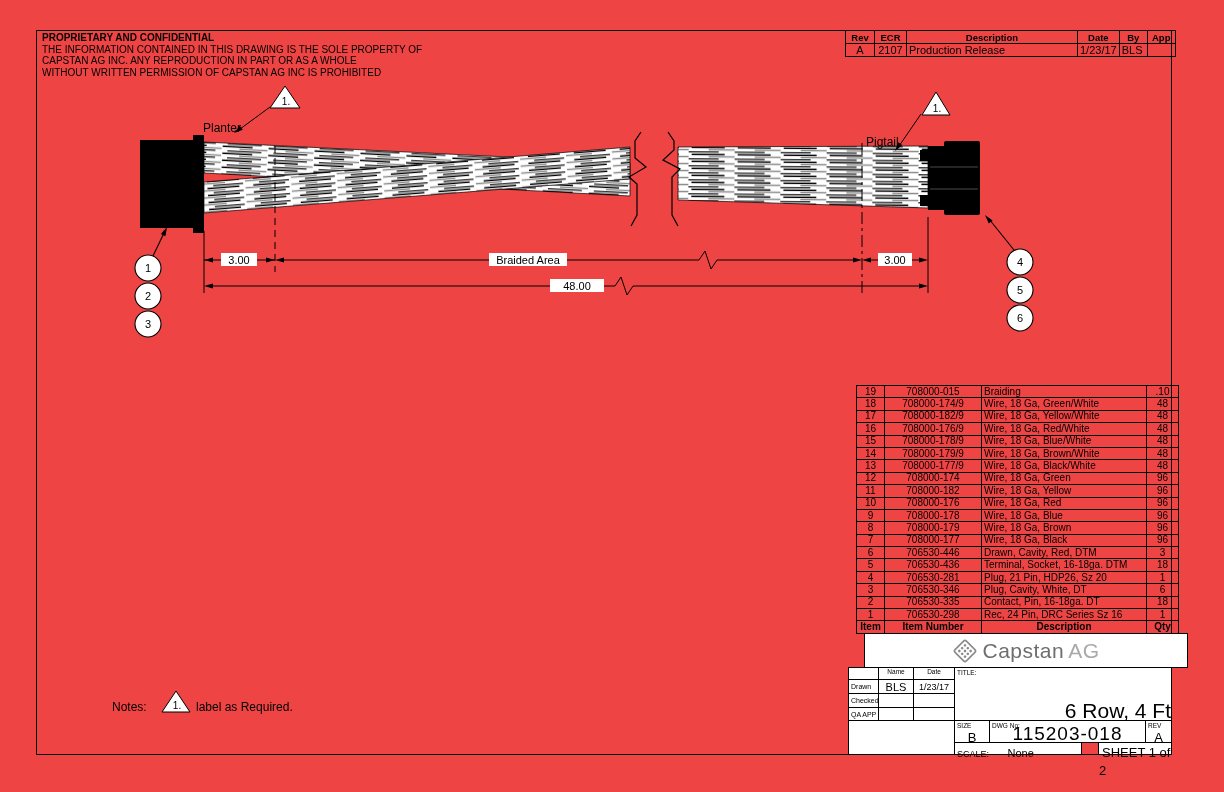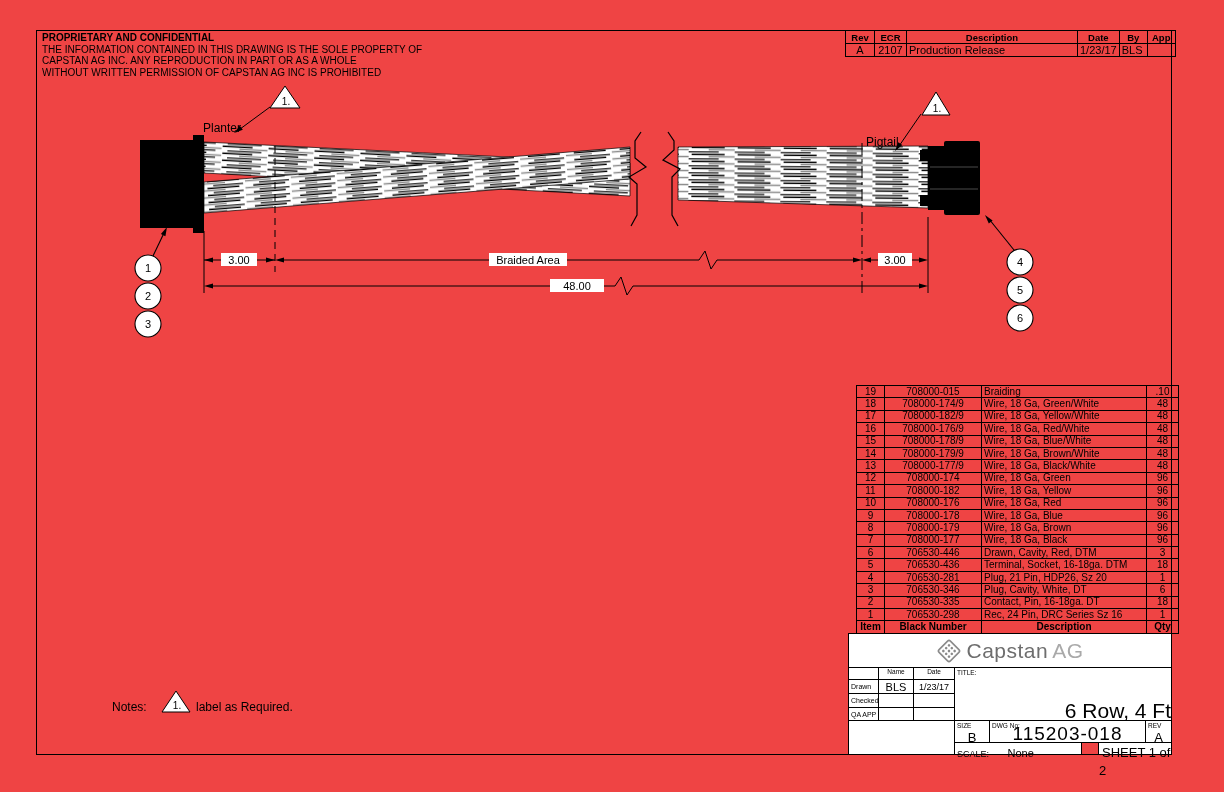--- a/index.html
+++ b/index.html
@@ -19,21 +19,21 @@
   .rev tr{height:13px;}
   .cen{text-align:center;}
   
   .bom{position:absolute;left:850px;top:385px;table-layout:fixed;margin-left:6px;}
   .bom tr{height:12.4px;}
   .bom td{font-size:10px;line-height:1;}
   .bom .hd td{font-weight:bold;text-align:center;font-size:10px;}
   
   .tblock{position:absolute;left:848px;top:633px;width:324px;height:122px;box-sizing:border-box;}
   .cell{position:absolute;border:1px solid #000;box-sizing:border-box;background:#fff;}
-  .logo{left:0;top:0;width:324px;height:35px;display:flex;align-items:center;justify-content:center;gap:4px;}
+  .logo{left:16px;top:0;width:324px;height:35px;display:flex;align-items:center;justify-content:center;gap:4px;}
   .logo .brand{font-size:21px;color:#6e6e6e;letter-spacing:.5px;}
   .logo .suffix{font-size:21px;color:#a9a9a9;letter-spacing:.5px;}
   .lbl{font-size:6.5px;color:#000;}
   .appr-lbl{font-size:7px;padding-left:2px;display:flex;align-items:center;}
   .appr-val{font-size:11px;display:flex;align-items:center;justify-content:center;}
   .appr-date{font-size:9px;display:flex;align-items:center;justify-content:center;}
   .titlecell{left:106px;top:34px;width:218px;height:54px;}
   .titlecell .tl{position:absolute;left:2px;top:1px;font-size:6.5px;}
   .titlecell .l1{position:absolute;left:0;top:9px;width:100%;text-align:center;font-size:16px;}
   .titlecell .l2{position:absolute;left:0;top:31px;width:100%;text-align:right;font-size:21px;}
@@ -352,21 +352,21 @@
         <tr>
           <td class="cen">1</td>
           <td class="cen">706530-298</td>
           <td>Rec, 24 Pin, DRC Series Sz 16</td>
           <td class="cen">1</td>
         </tr>
       </tbody>
     <tfoot>
       <tr class="hd">
         <td>Item</td>
-        <td>Black Number</td>
+        <td>Item Number</td>
         <td>Description</td>
         <td>Qty</td>
       </tr>
     </tfoot>
   </table>
 
   <div class="tblock">
 
     <div class="cell logo">
       <svg width="26" height="26" viewBox="0 0 26 26">

